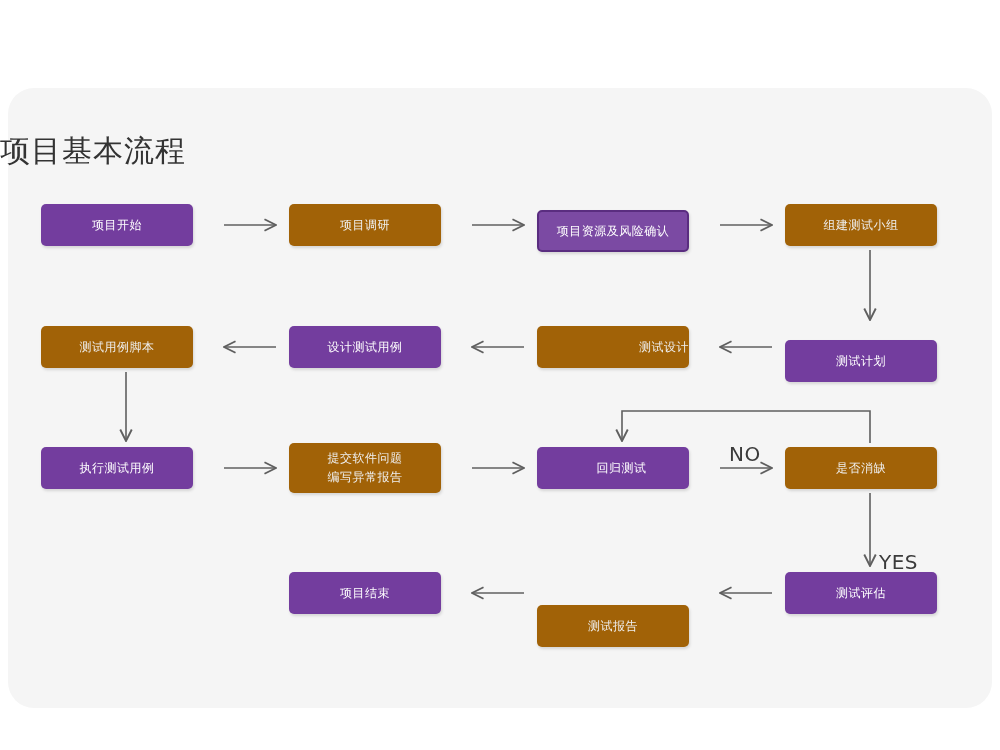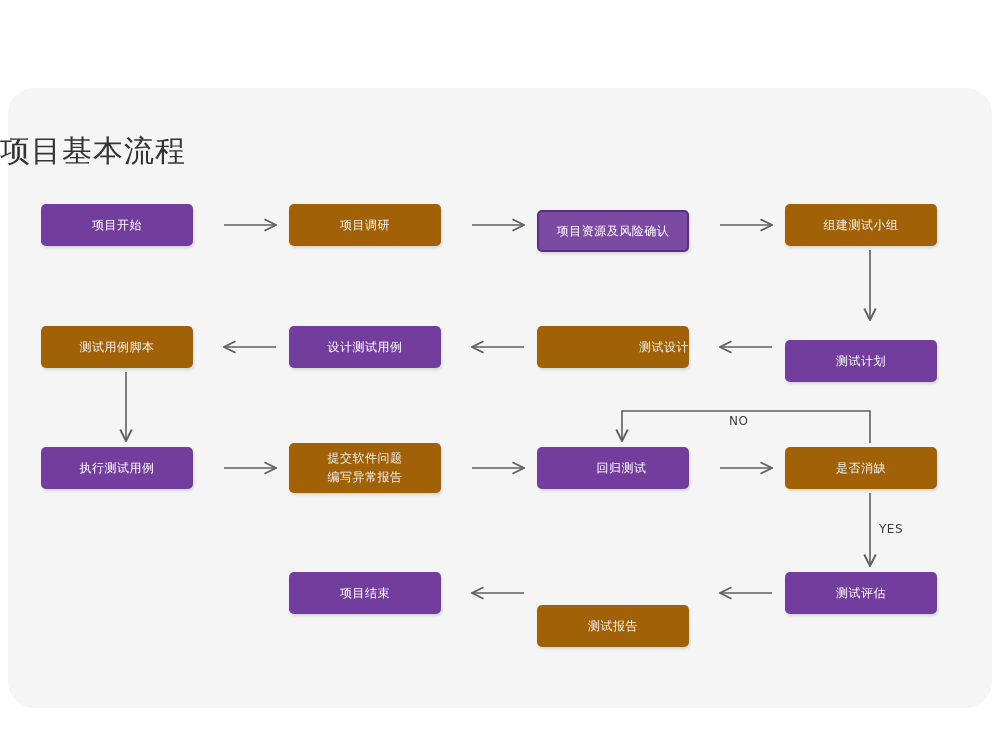--- a/index.html
+++ b/index.html
@@ -93,24 +93,25 @@
   .node .lines {
     display: block;
   }
   .node .lines span {
     display: block;
   }
 
   
   .edge-label {
     position: absolute;
-    font-size: 12px;
+    font-size: 20px;
     color: #3b3b3b;
     letter-spacing: 0.5px;
     font-family: "DejaVu Sans", "Liberation Sans", sans-serif;
+    margin-top: 28px;
   }
 </style>
 </head>
 <body>
 
 <div id="canvas">
 
   <div class="card"></div>
 
   <div class="title">项目基本流程</div>

